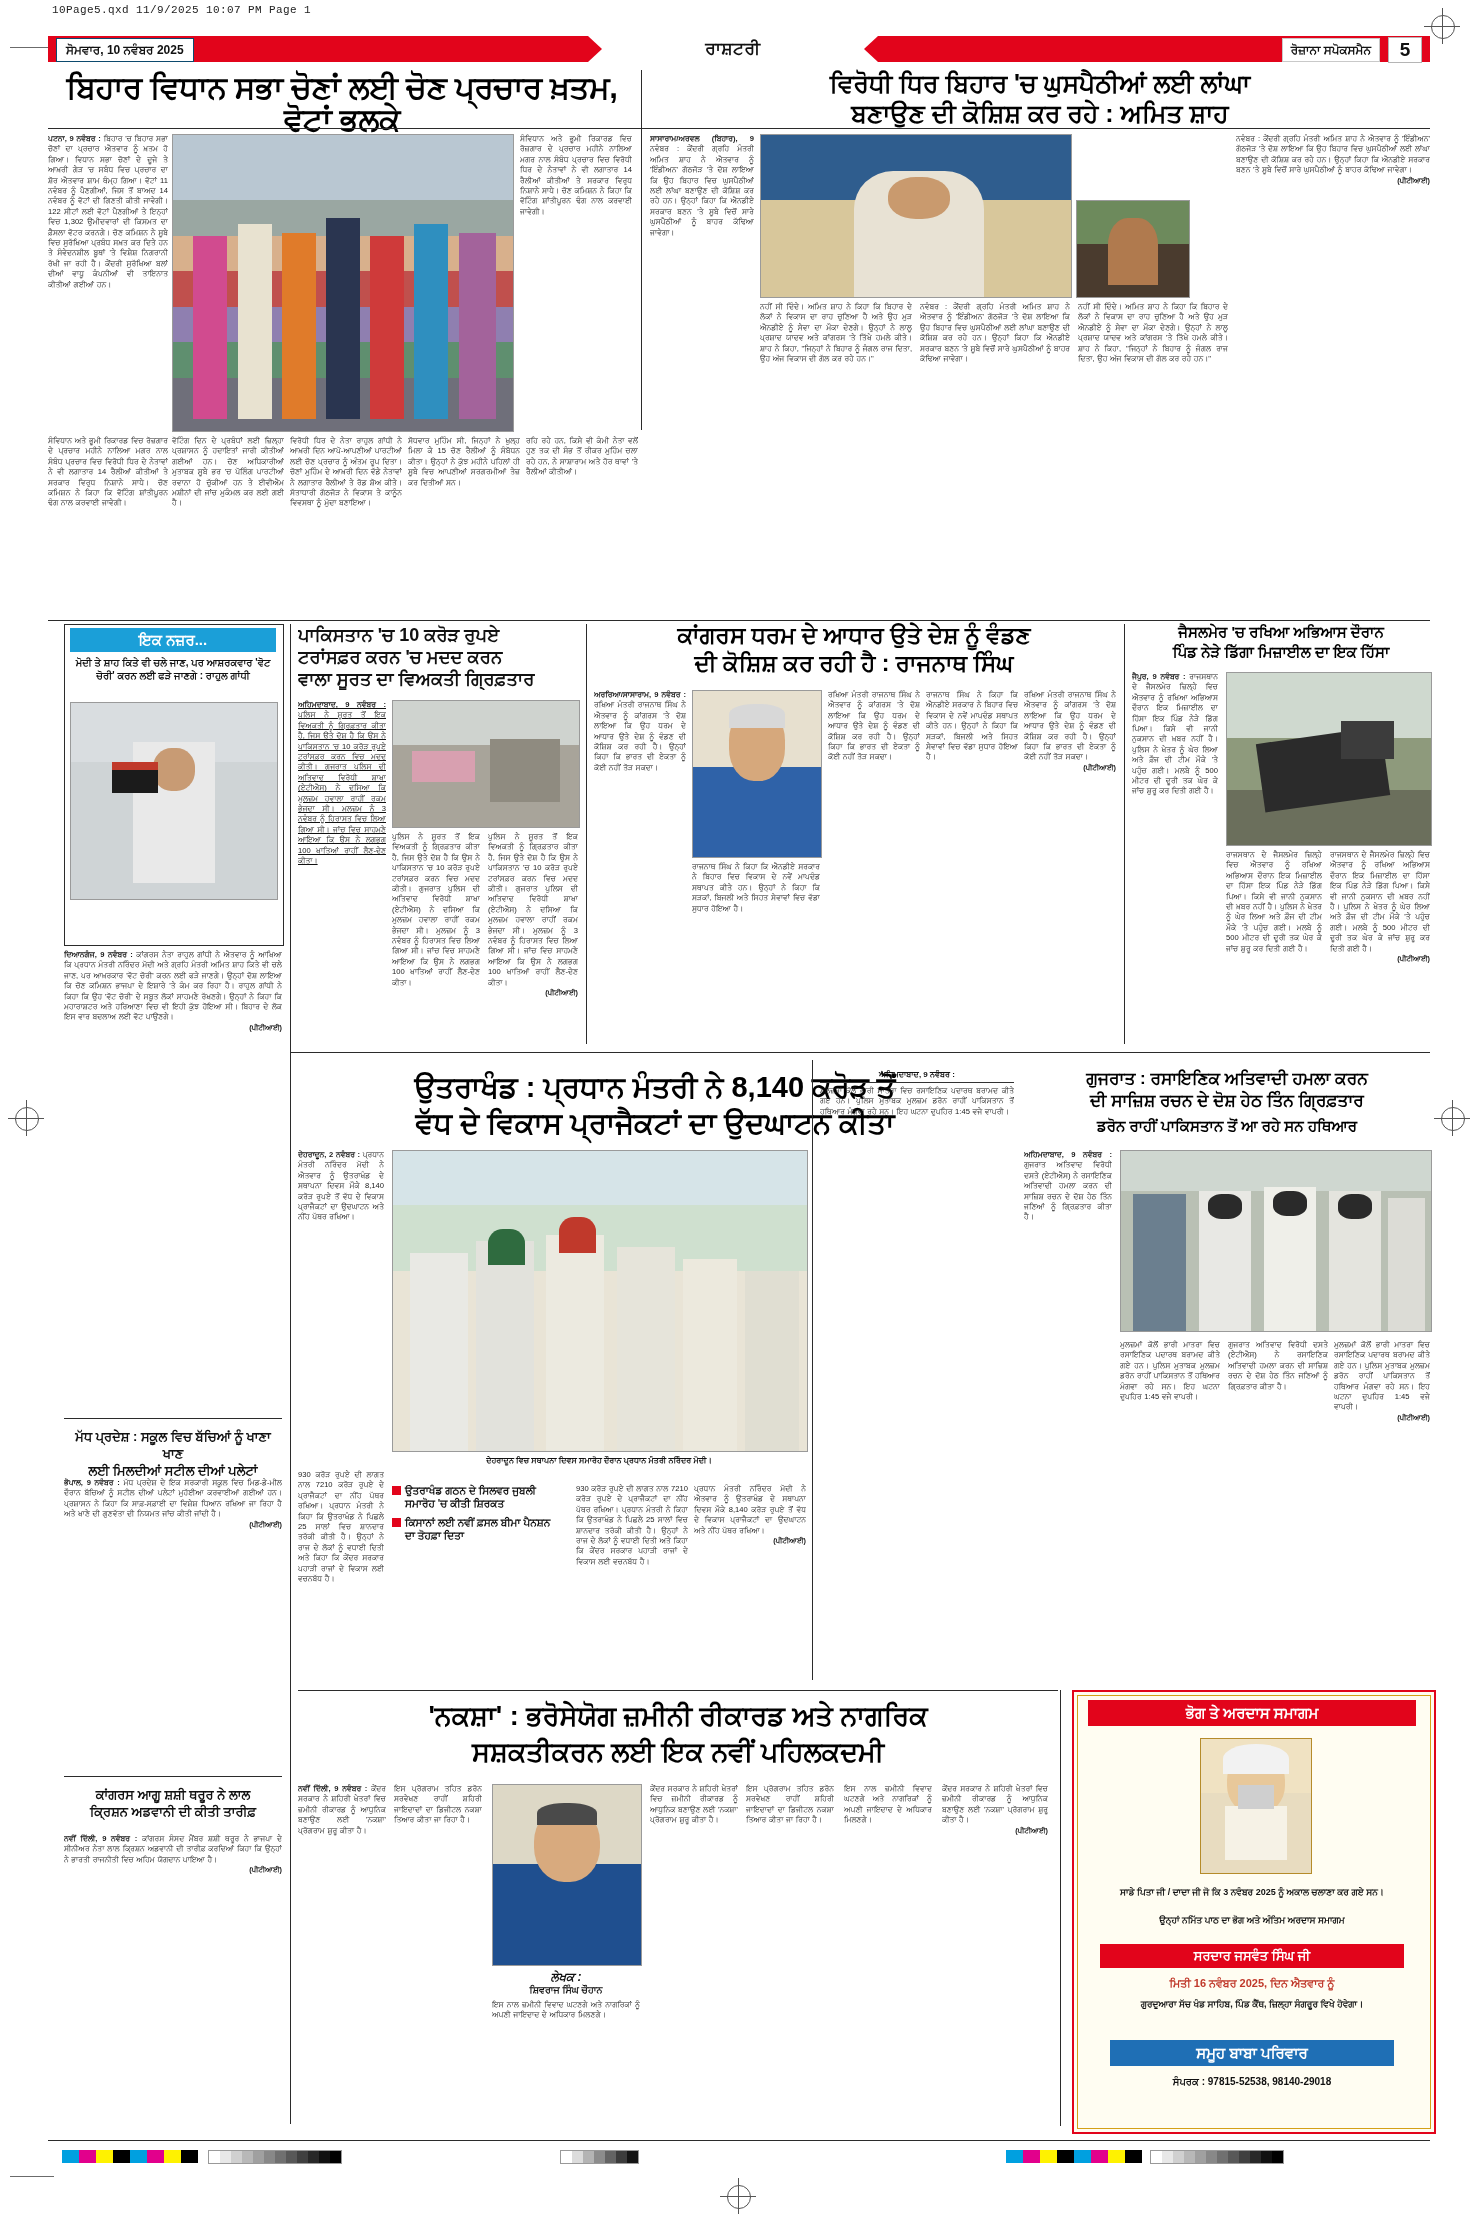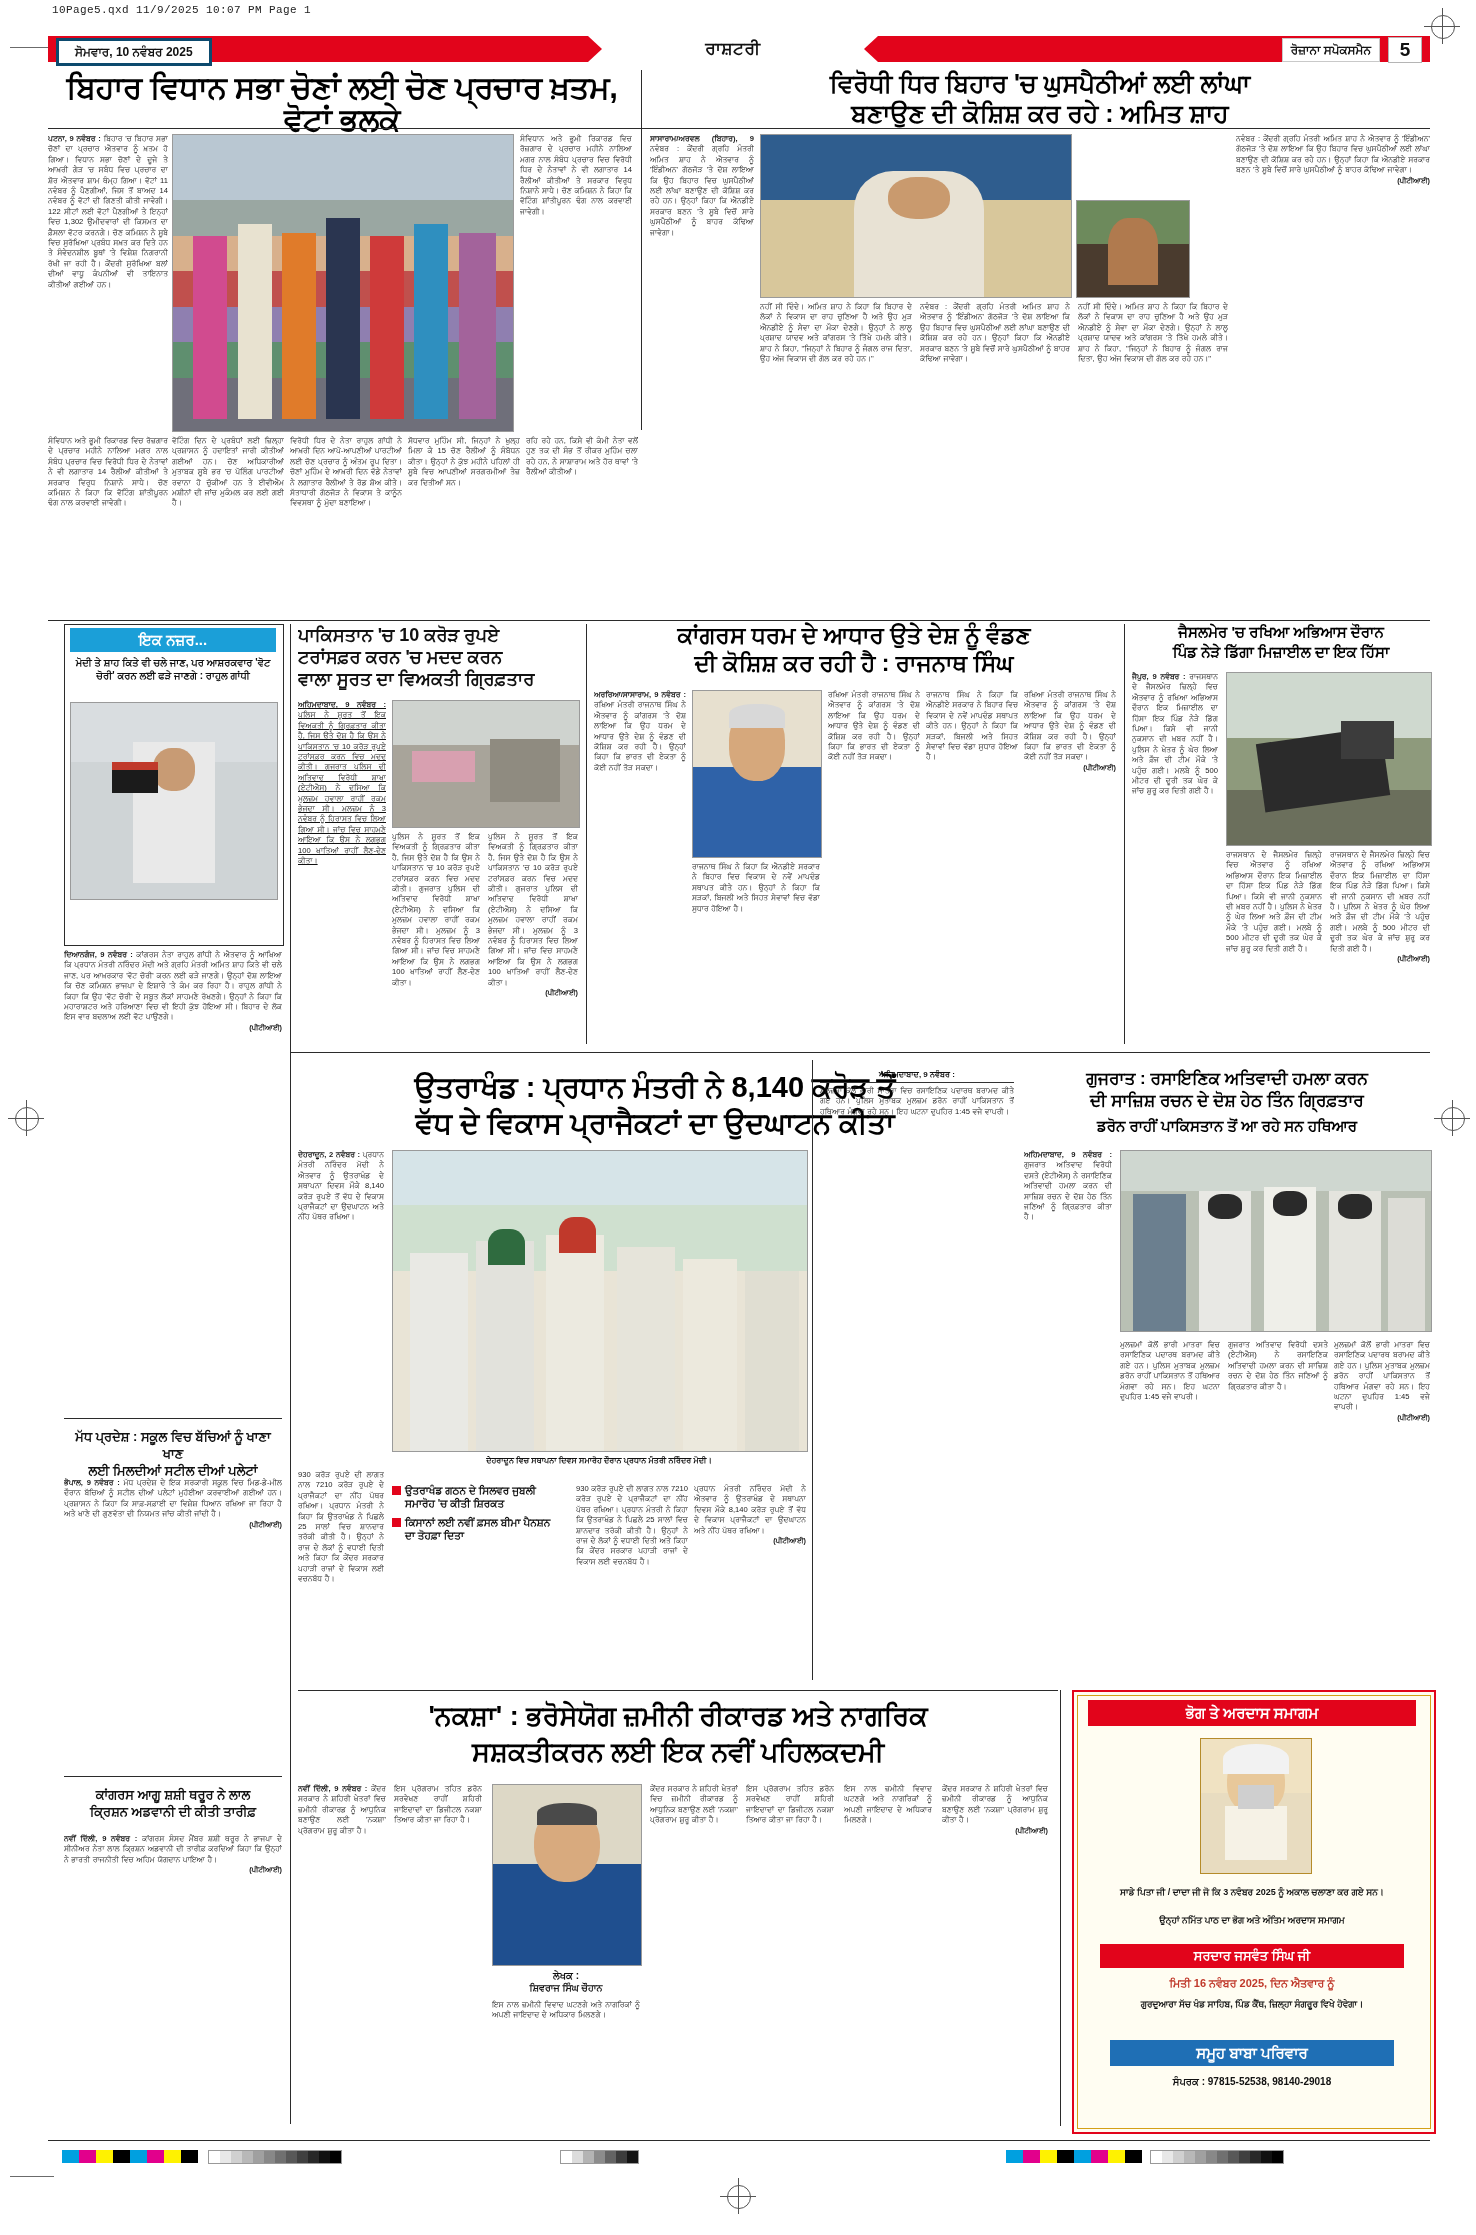--- a/index.html
+++ b/index.html
@@ -11,22 +11,22 @@
   .regmark{position:absolute;}
   .regmark .circ{width:22px;height:22px;border:1px solid #555;border-radius:50%;position:absolute;left:-11px;top:-11px;}
   .regmark .hl{position:absolute;left:-18px;top:-0.5px;width:36px;height:1px;background:#555;}
   .regmark .vl{position:absolute;left:-0.5px;top:-18px;width:1px;height:36px;background:#555;}
   .thinrule{position:absolute;background:#6b6b6b;}
 
   
   .masthead{position:absolute;left:48px;top:36px;width:1382px;height:26px;background:#e2041b;}
   .masthead:after{content:"";position:absolute;left:0;top:0;width:100%;height:100%;
     background:linear-gradient(90deg,#e2041b 0 38%,#fff 38% 40%,#e2041b 40% 100%);opacity:0;}
-  .mh-date{position:absolute;left:56px;top:38px;height:22px;background:#fff;border:3px solid #0c4a6e;
-    display:flex;align-items:center;padding:0 16px;font-size:12px;font-weight:bold;color:#111;}
+  .mh-date{position:absolute;left:56px;top:38px;height:22px;background:#fff;border:1px solid #0c4a6e;
+    display:flex;align-items:center;padding:0 9px;font-size:12px;font-weight:bold;color:#111;}
   .mh-center{position:absolute;left:588px;top:36px;width:290px;height:26px;background:#fff;
     display:flex;align-items:center;justify-content:center;}
   .mh-center .txt{font-size:17px;font-weight:bold;color:#111;letter-spacing:.5px;}
   .mh-center:before,.mh-center:after{content:"";position:absolute;top:0;width:0;height:0;
     border-top:13px solid transparent;border-bottom:13px solid transparent;}
   .mh-center:before{left:0;border-left:14px solid #e2041b;}
   .mh-center:after{right:0;border-right:14px solid #e2041b;}
   .mh-right{position:absolute;right:96px;top:38px;height:22px;background:#fff;border:1px solid #c9c9c9;
     display:flex;align-items:center;padding:0 8px;font-size:12px;font-weight:bold;}
   .mh-pageno{position:absolute;right:54px;top:37px;width:32px;height:24px;background:#fff;border:1px solid #b5b5b5;
@@ -398,21 +398,21 @@
   </div>
   <div class="col" style="left:394px;top:1784px;width:88px;height:330px;">
     <div class="body">ਇਸ ਪ੍ਰੋਗਰਾਮ ਤਹਿਤ ਡਰੋਨ ਸਰਵੇਖਣ ਰਾਹੀਂ ਸ਼ਹਿਰੀ ਜਾਇਦਾਦਾਂ ਦਾ ਡਿਜੀਟਲ ਨਕਸ਼ਾ ਤਿਆਰ ਕੀਤਾ ਜਾ ਰਿਹਾ ਹੈ।</div>
   </div>
   <div class="photo" style="left:492px;top:1784px;width:148px;height:180px;">
     <div style="position:absolute;inset:0;background:linear-gradient(180deg,#ddd8c6 0 44%,#1f4f8f 44% 100%);"></div>
     <div style="position:absolute;left:28%;top:12%;width:44%;height:42%;background:#d8aa7e;border-radius:46%;"></div>
     <div style="position:absolute;left:30%;top:10%;width:40%;height:12%;background:#4a4a4a;border-radius:46% 46% 0 0;"></div>
   </div>
   <div class="col" style="left:492px;top:1970px;width:148px;">
-    <div style="font-size:10px;font-weight:bold;text-align:center;">ਲੇਖਕ :</div>
+    <div style="font-size:12px;font-weight:bold;text-align:center;font-style:italic;">ਲੇਖਕ :</div>
     <div style="font-size:9.5px;font-weight:bold;text-align:center;">ਸ਼ਿਵਰਾਜ ਸਿੰਘ ਚੌਹਾਨ</div>
   </div>
   <div class="col" style="left:492px;top:2000px;width:148px;height:114px;">
     <div class="body">ਇਸ ਨਾਲ ਜ਼ਮੀਨੀ ਵਿਵਾਦ ਘਟਣਗੇ ਅਤੇ ਨਾਗਰਿਕਾਂ ਨੂੰ ਅਪਣੀ ਜਾਇਦਾਦ ਦੇ ਅਧਿਕਾਰ ਮਿਲਣਗੇ।</div>
   </div>
   <div class="col" style="left:650px;top:1784px;width:88px;height:330px;">
     <div class="body">ਕੇਂਦਰ ਸਰਕਾਰ ਨੇ ਸ਼ਹਿਰੀ ਖੇਤਰਾਂ ਵਿਚ ਜ਼ਮੀਨੀ ਰੀਕਾਰਡ ਨੂੰ ਆਧੁਨਿਕ ਬਣਾਉਣ ਲਈ 'ਨਕਸ਼ਾ' ਪ੍ਰੋਗਰਾਮ ਸ਼ੁਰੂ ਕੀਤਾ ਹੈ।</div>
   </div>
   <div class="col" style="left:746px;top:1784px;width:88px;height:330px;">
     <div class="body">ਇਸ ਪ੍ਰੋਗਰਾਮ ਤਹਿਤ ਡਰੋਨ ਸਰਵੇਖਣ ਰਾਹੀਂ ਸ਼ਹਿਰੀ ਜਾਇਦਾਦਾਂ ਦਾ ਡਿਜੀਟਲ ਨਕਸ਼ਾ ਤਿਆਰ ਕੀਤਾ ਜਾ ਰਿਹਾ ਹੈ।</div>

